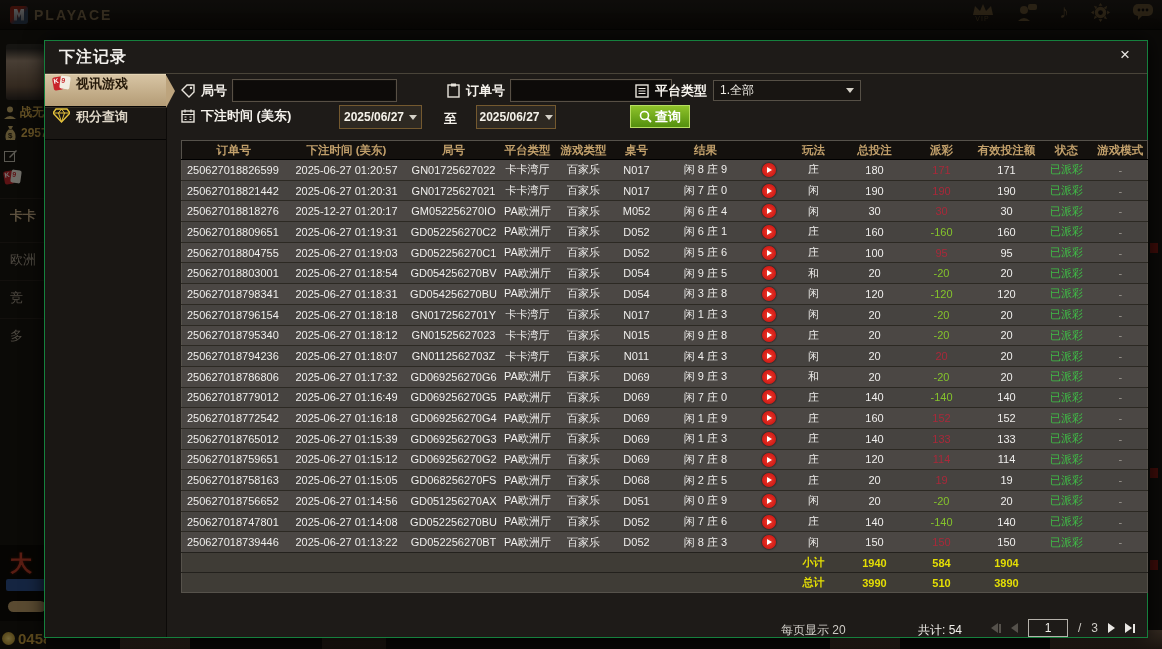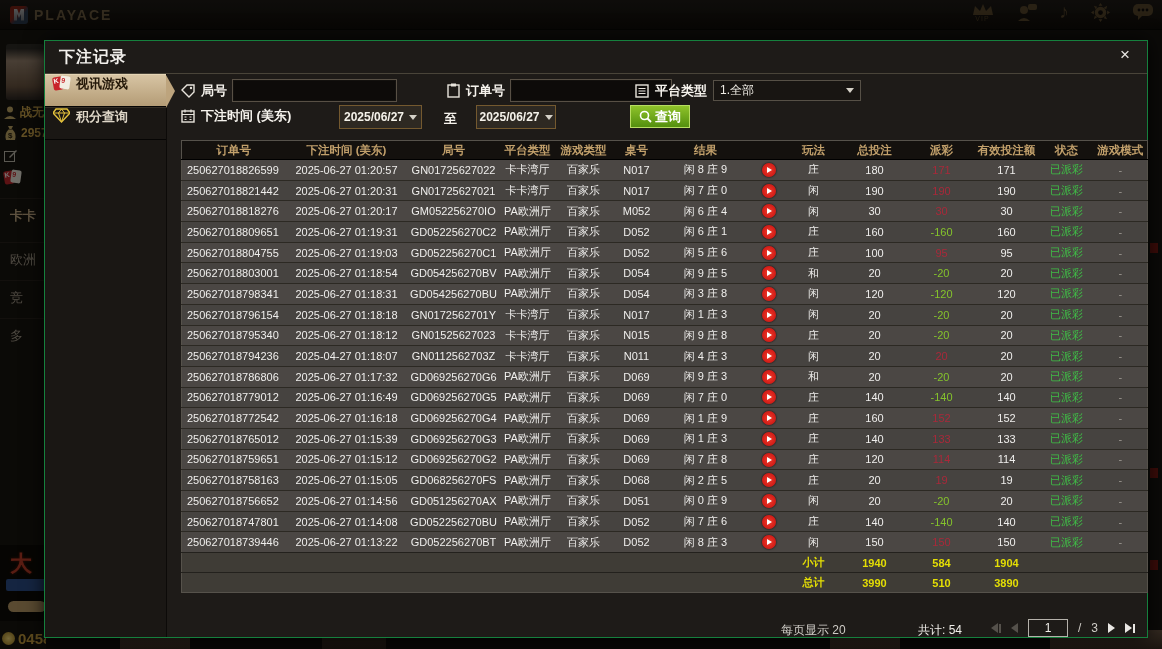--- a/index.html
+++ b/index.html
@@ -360,21 +360,21 @@
               <td><span class="play-btn"></span></td>
               <td>闲</td>
               <td>190</td>
               <td class="pos">190</td>
               <td>190</td>
               <td class="stat">已派彩</td>
               <td class="mode">-</td>
             </tr>
             <tr>
               <td class="l">250627018818276</td>
-              <td>2025-06-27 01:20:17</td>
+              <td>2025-12-27 01:20:17</td>
               <td>GM052256270IO</td>
               <td>PA欧洲厅</td>
               <td>百家乐</td>
               <td>M052</td>
               <td>闲 6 庄 4</td>
               <td><span class="play-btn"></span></td>
               <td>闲</td>
               <td>30</td>
               <td class="pos">30</td>
               <td>30</td>
@@ -472,21 +472,21 @@
               <td><span class="play-btn"></span></td>
               <td>庄</td>
               <td>20</td>
               <td class="neg">-20</td>
               <td>20</td>
               <td class="stat">已派彩</td>
               <td class="mode">-</td>
             </tr>
             <tr>
               <td class="l">250627018794236</td>
-              <td>2025-04-27 01:18:07</td>
+              <td>2025-06-27 01:18:07</td>
               <td>GN0112562703Z</td>
               <td>卡卡湾厅</td>
               <td>百家乐</td>
               <td>N011</td>
               <td>闲 4 庄 3</td>
               <td><span class="play-btn"></span></td>
               <td>闲</td>
               <td>20</td>
               <td class="pos">20</td>
               <td>20</td>

